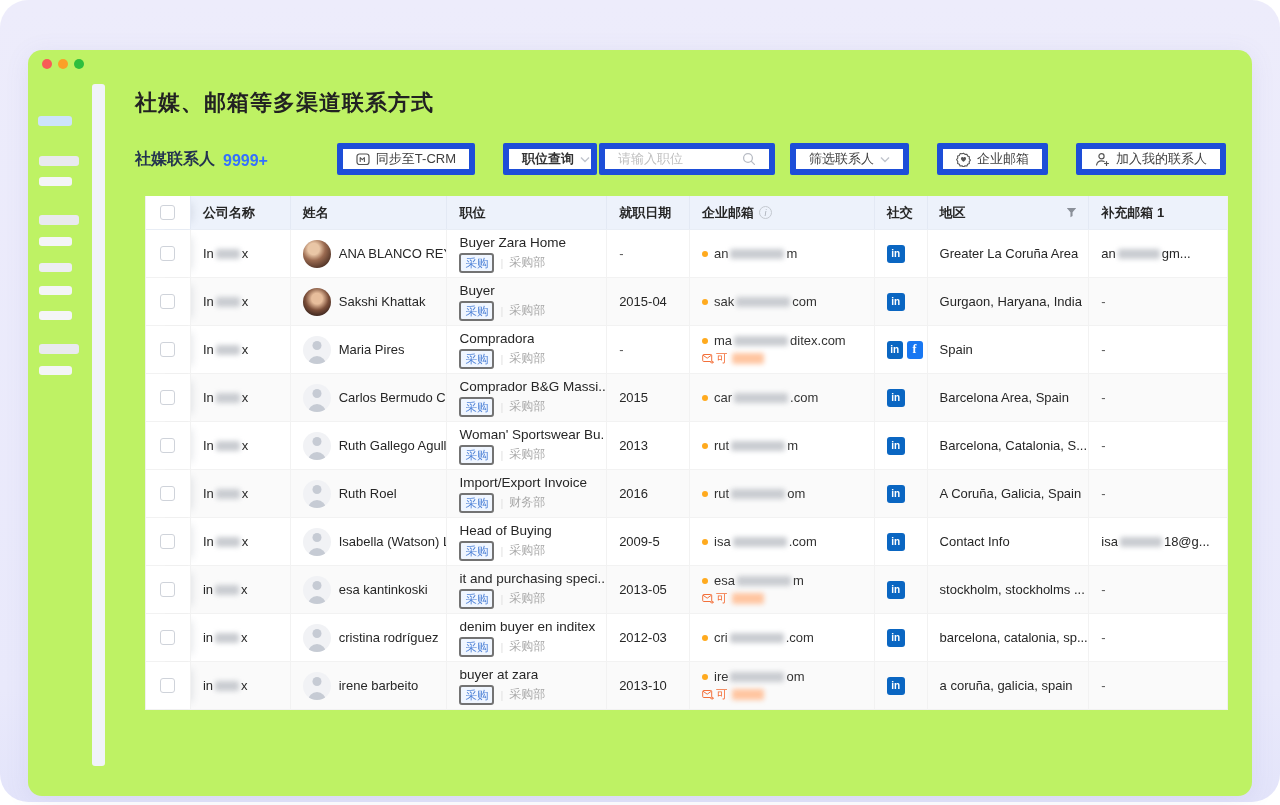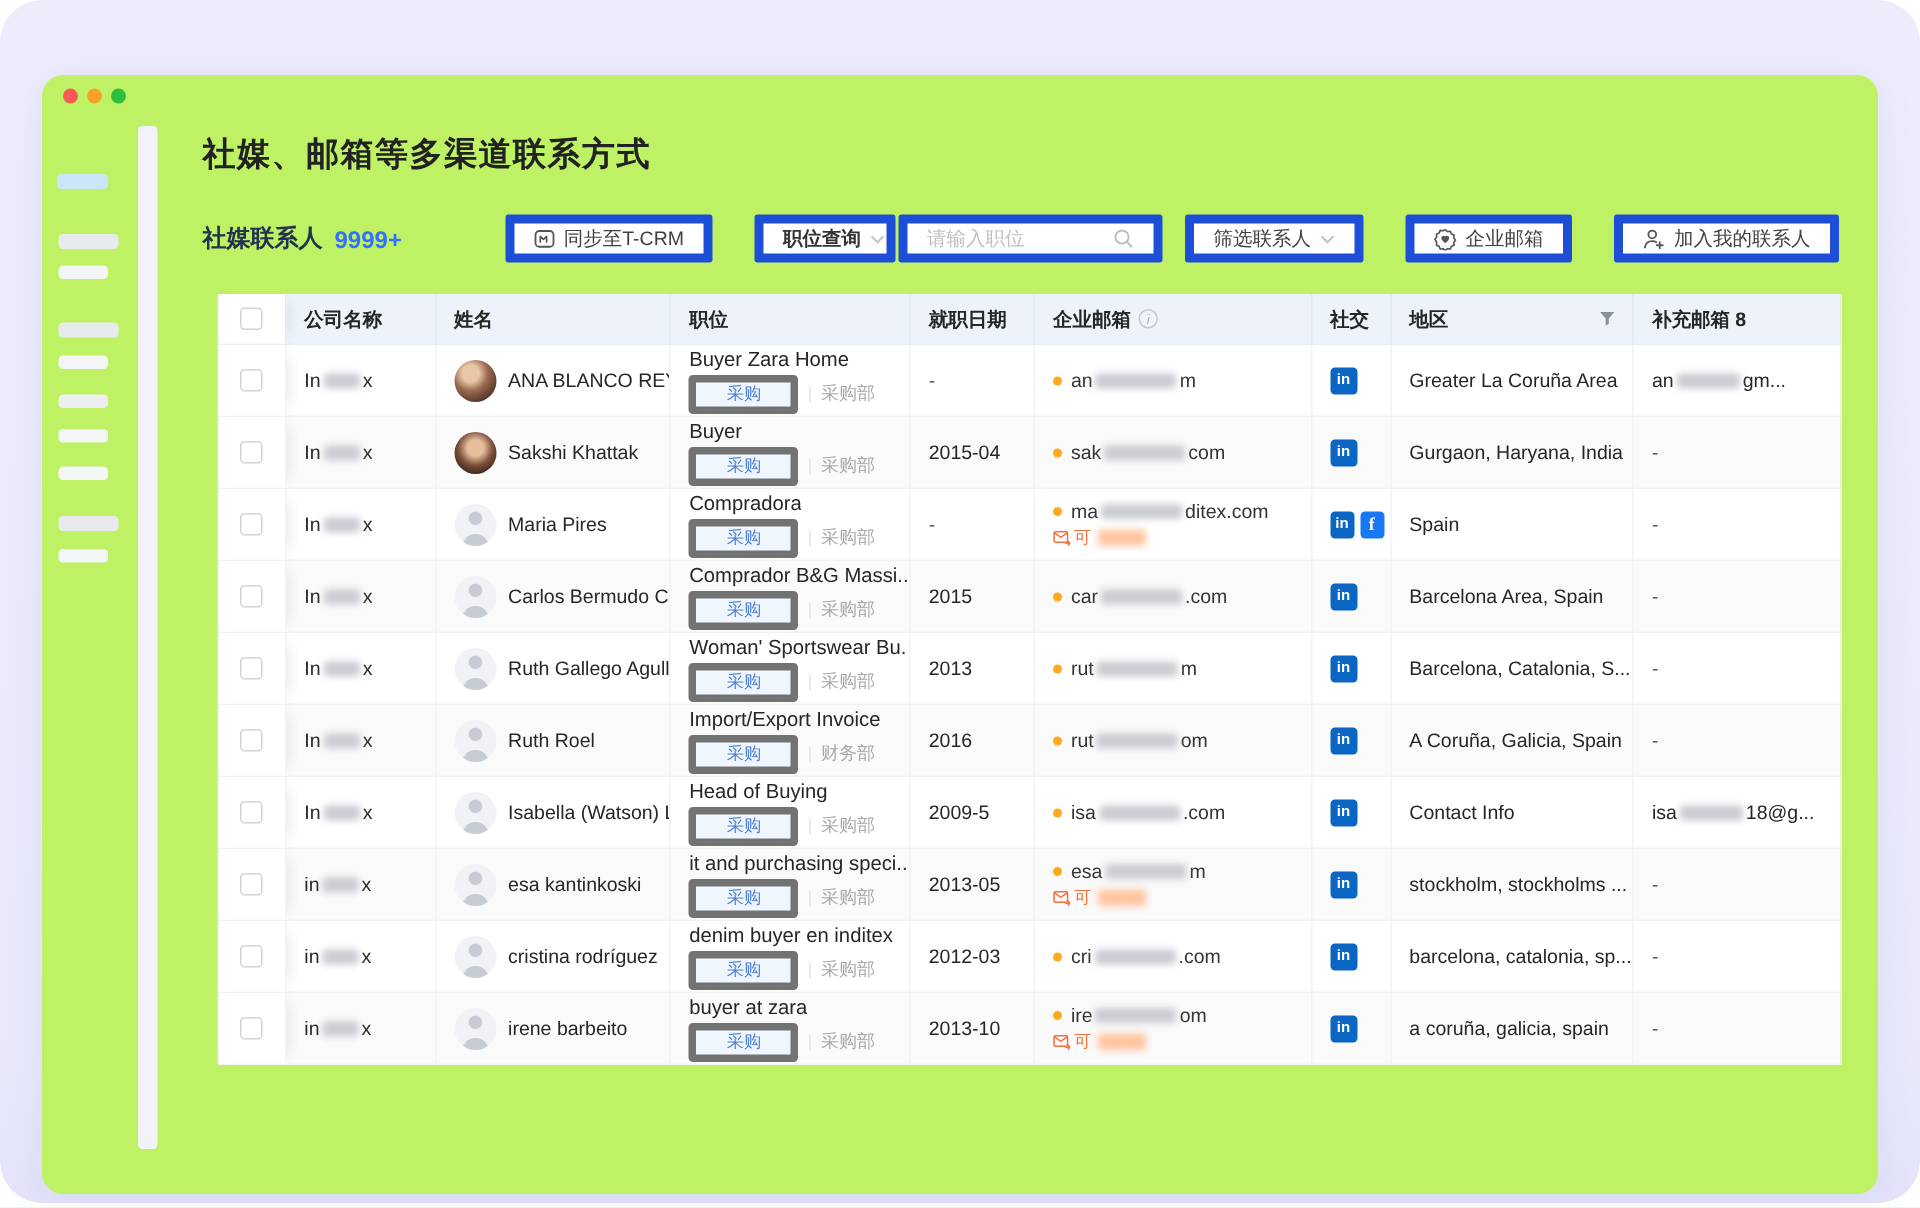--- a/index.html
+++ b/index.html
@@ -77,22 +77,22 @@
   .photo-1 { background:radial-gradient(circle at 38% 32%, #e9c6a6 0 22%, #9a6a50 45%, #58392b 75%, #3c2720 100%); }
   .photo-2 { background:radial-gradient(circle at 50% 38%, #e7bd9c 0 24%, #7c4f3a 52%, #2e1d18 85%); }
   .avatar-ph::before { content:""; position:absolute; left:50%; top:5px; transform:translateX(-50%);
     width:9px; height:9px; border-radius:50%; background:#c6cbd4; }
   .avatar-ph::after { content:""; position:absolute; left:50%; bottom:-4px; transform:translateX(-50%);
     width:18px; height:12px; border-radius:9px 9px 0 0; background:#c6cbd4; }
 
   .pos { flex-direction:column; align-items:flex-start; justify-content:center; }
   .pos-title { font-size:13.5px; color:#262626; margin-bottom:3px; max-width:146px; overflow:hidden; white-space:nowrap; }
   .pos-tags { display:flex; align-items:center; gap:6px; }
-  .chip { font-size:11.5px; color:#4a7fd6; background:#f0f6ff; border:5px solid #737373;
-    border-radius:3px; padding:0 20px; line-height:16px; }
+  .chip { font-size:11.5px; color:#4a7fd6; background:#f0f6ff; border:2px solid #737373;
+    border-radius:3px; padding:0 4px; line-height:16px; }
   .sep { color:#e2e2e2; font-size:11px; }
   .dept { color:#a8a8a8; font-size:12px; }
 
   .email { flex-direction:column; align-items:flex-start; justify-content:center; }
   .email-line { display:flex; align-items:center; font-size:13px; color:#333; }
   .dot-st { width:6px; height:6px; border-radius:50%; background:#ffaa1e; margin-right:6px; flex:0 0 6px; }
   .reach { display:flex; align-items:center; margin-top:3px; color:#f3703a; font-size:11.5px; gap:2px; }
 
   .rd { display:inline-block; height:10px; border-radius:2px; background:#c9ccd1;
     filter:blur(2.4px); vertical-align:-1px; margin:0 2px; }
@@ -225,21 +225,21 @@
           </div>
           <div class="th col-social">社交</div>
           <div class="th col-region">
             <span>地区</span>
             <span class="funnel">
               <svg width="13" height="13" viewBox="0 0 16 16">
                   <path d="M2.2 2.5h11.6L9.3 7.8v4.4l-2.6 1.5V7.8z" fill="#8a9099"></path>
                 </svg>
             </span>
           </div>
-          <div class="th col-extra">补充邮箱 8</div>
+          <div class="th col-extra">补充邮箱 1</div>
         </div>
         <div id="tbody">
             <div class="tr">
               <div class="td col-check">
                 <span class="cb"></span>
               </div>
               <div class="td col-company">
                 <span>In<span class="rd rd-co"></span>x</span>
               </div>
               <div class="td col-name">

